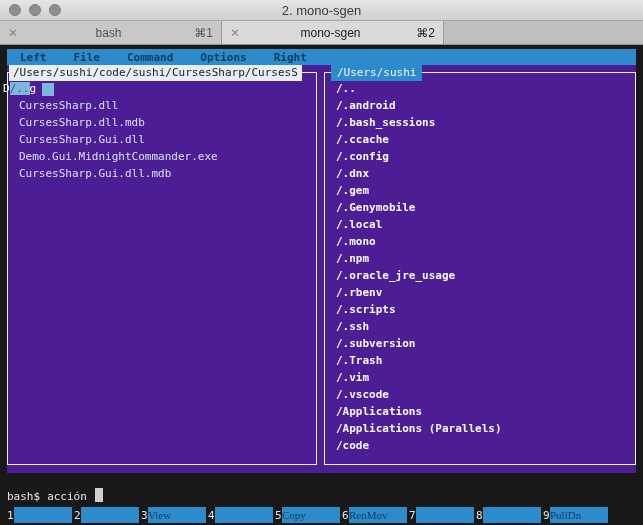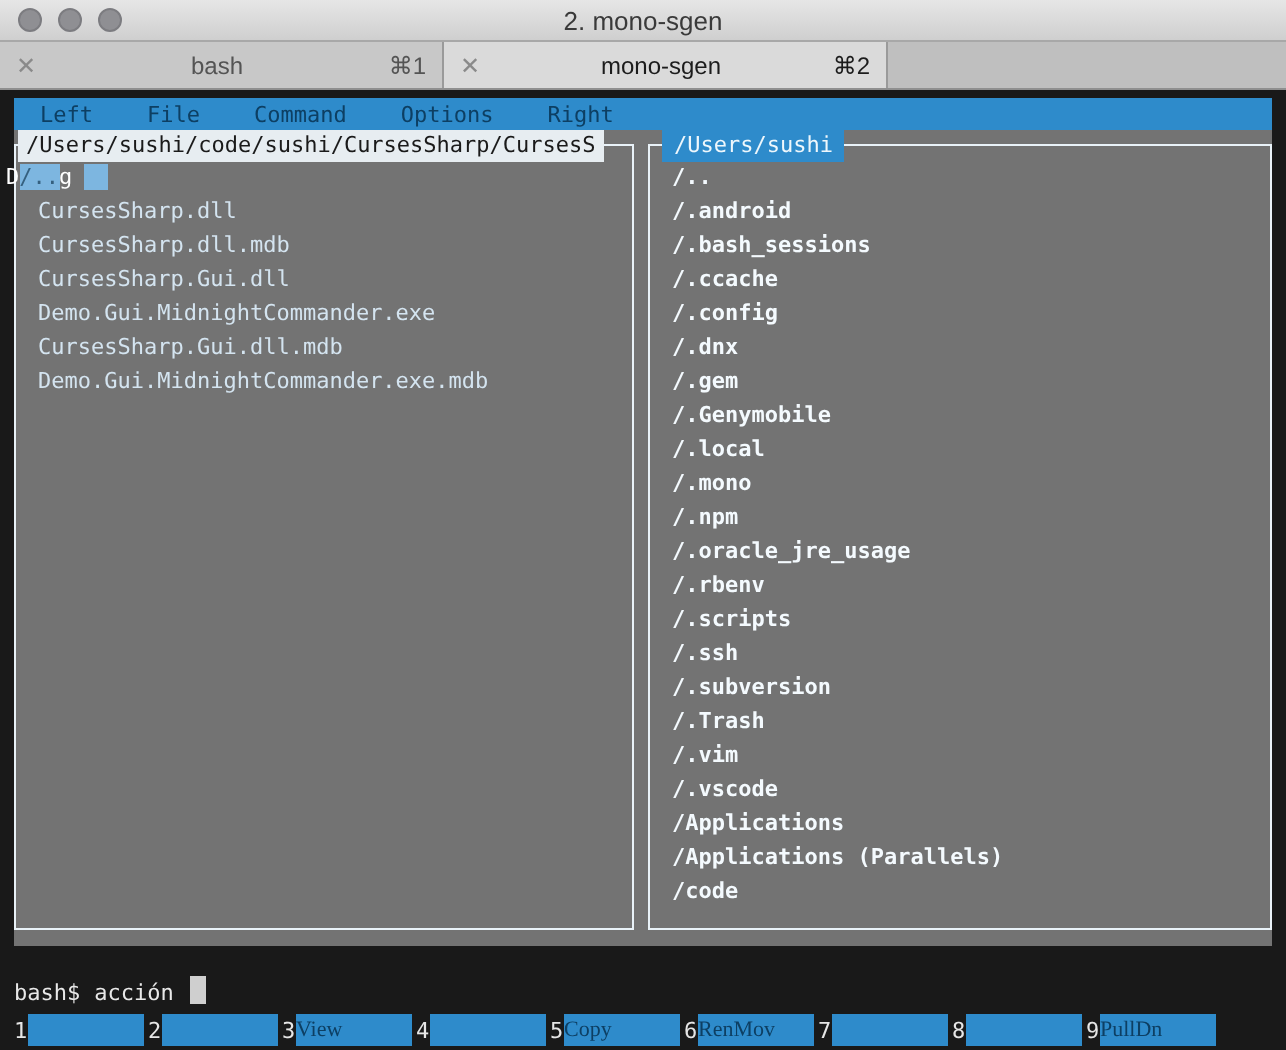--- a/index.html
+++ b/index.html
@@ -25,23 +25,23 @@
   .tab-inactive{background:#c8c8c8;color:#545454;}
   .tab-active{background:#dadada;color:#1c1c1c;}
 
   
   .terminal{height:482px;background:#191919;box-sizing:border-box;
     padding:4px 7px 0 7px;position:relative;
     font-family:"DejaVu Sans Mono",monospace;font-size:11px;line-height:17px;}
 
   .menubar{height:16px;background:#2e8bcb;display:flex;gap:27px;
     padding-left:13px;align-items:center;}
-  .menu-item{color:#0d3f63;}
-
-  .panels{height:408px;background:#737373;display:flex;gap:7px;}
+  .menu-item{color:#0d3f63;font-weight:bold;}
+
+  .panels{height:408px;background:#4c1d95;display:flex;gap:7px;}
   .panel{box-sizing:border-box;margin-top:7px;height:393px;
     border:1px solid #e9f2f8;position:relative;}
   .panel-left{width:310px;}
   .panel-right{width:312px;}
   .panel-title{position:absolute;top:-8px;height:16px;line-height:16px;white-space:nowrap;}
   .pt-left{left:1px;background:#e7edf1;color:#1a1a1a;padding:0 4px;max-width:296px;overflow:hidden;}
   .pt-right{left:6px;background:#2e8bcb;color:#eef7fc;padding:0 6px;}
   .rows{padding-left:11px;}
   .rows-left{padding-top:24px;}
   .rows-right{padding-top:7px;}
@@ -110,21 +110,20 @@
       <div class="panel panel-left">
         <div class="panel-title pt-left">/Users/sushi/code/sushi/CursesSharp/CursesS</div>
         <div class="glitch-row"><span class="g-d">D</span><span class="g-sel">/..</span><span class="g-g">g</span><span class="g-block"></span></div>
         <div class="rows rows-left">
 
         <div class="file-row">CursesSharp.dll</div>
             <div class="file-row">CursesSharp.dll.mdb</div>
             <div class="file-row">CursesSharp.Gui.dll</div>
             <div class="file-row">Demo.Gui.MidnightCommander.exe</div>
             <div class="file-row">CursesSharp.Gui.dll.mdb</div>
-            <div class="file-row">Demo.Gui.MidnightCommander.exe.mdb</div>
           </div>
       </div>
 
       <div class="panel panel-right">
         <div class="panel-title pt-right">/Users/sushi</div>
         <div class="rows rows-right">
 
         <div class="dir-row">/..</div>
             <div class="dir-row">/.android</div>
             <div class="dir-row">/.bash_sessions</div>

